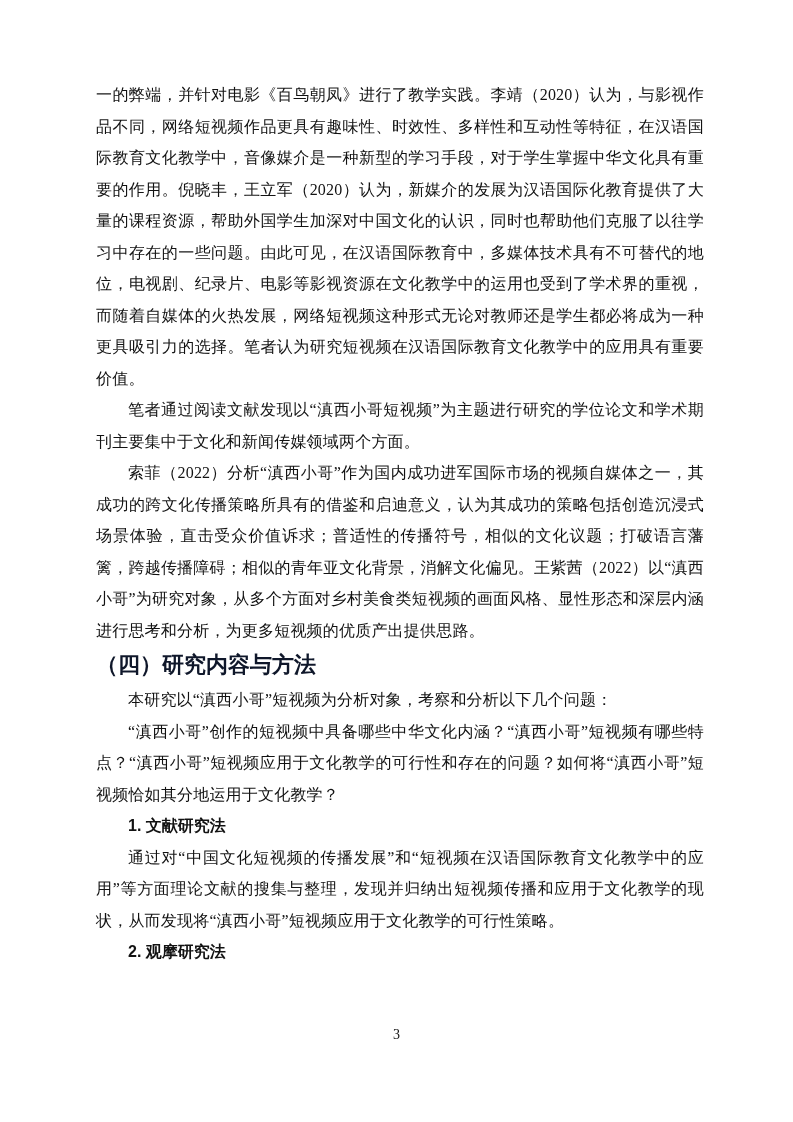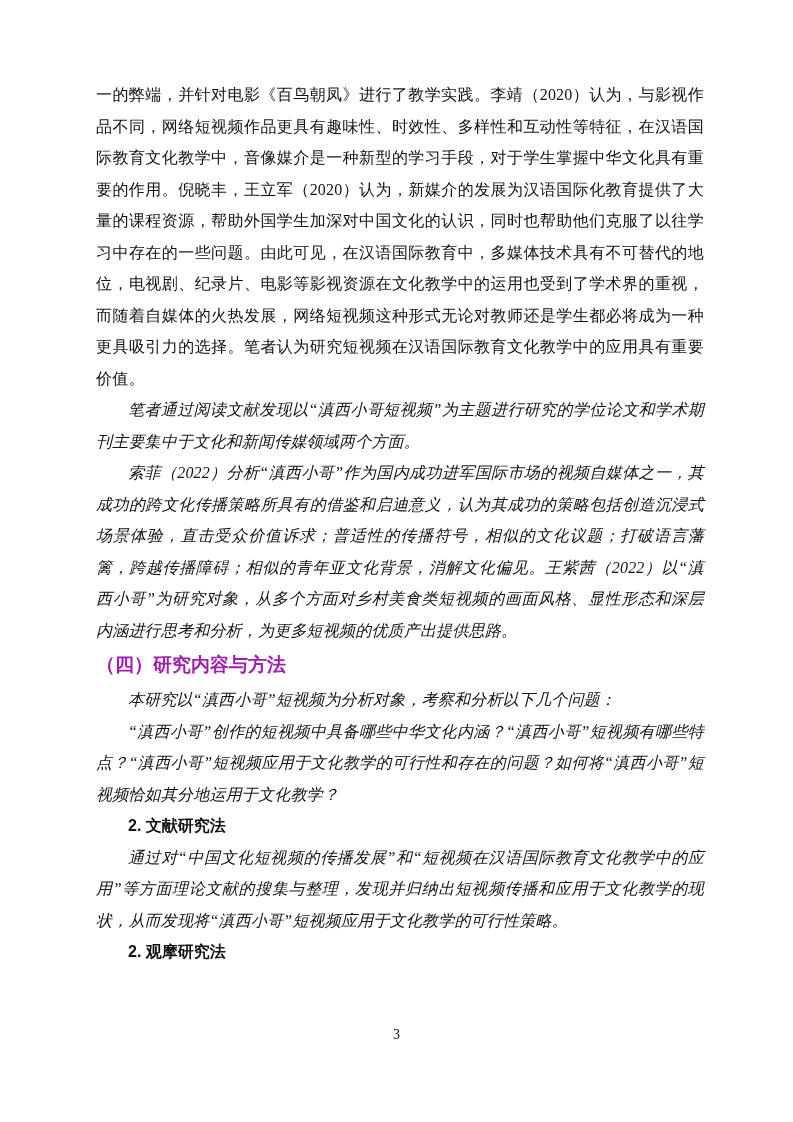--- a/index.html
+++ b/index.html
@@ -19,28 +19,28 @@
     left: 96px;
     top: 79px;
     width: 608px;
   }
   .para {
     font-size: 16px;
     line-height: 31.5px;
     text-align: justify;
     letter-spacing: 0.2px;
   }
-  .para.indent { text-indent: 2em; font-style: italic; }
+  .para.indent { text-indent: 2em; }
   .h1 {
     font-family: "Liberation Sans", "DejaVu Sans", sans-serif;
     font-weight: bold;
-    font-size: 19px;
+    font-size: 22px;
     line-height: 36px;
     margin: 1px 0 1px 0;
-    color: #a21caf;
+    color: #0f172a;
   }
   .h2 {
     font-family: "Liberation Sans", "DejaVu Sans", sans-serif;
     font-weight: bold;
     font-size: 16px;
     line-height: 31.5px;
     text-indent: 2em;
     color: #121212;
   }
   .footer {
@@ -58,18 +58,18 @@
 <body>
 
 <div class="page">
   <div class="content">
     <p class="para">一的弊端，并针对电影《百鸟朝凤》进行了教学实践。李靖（2020）认为，与影视作品不同，网络短视频作品更具有趣味性、时效性、多样性和互动性等特征，在汉语国际教育文化教学中，音像媒介是一种新型的学习手段，对于学生掌握中华文化具有重要的作用。倪晓丰，王立军（2020）认为，新媒介的发展为汉语国际化教育提供了大量的课程资源，帮助外国学生加深对中国文化的认识，同时也帮助他们克服了以往学习中存在的一些问题。由此可见，在汉语国际教育中，多媒体技术具有不可替代的地位，电视剧、纪录片、电影等影视资源在文化教学中的运用也受到了学术界的重视，而随着自媒体的火热发展，网络短视频这种形式无论对教师还是学生都必将成为一种更具吸引力的选择。笔者认为研究短视频在汉语国际教育文化教学中的应用具有重要价值。</p>
     <p class="para indent">笔者通过阅读文献发现以“滇西小哥短视频”为主题进行研究的学位论文和学术期刊主要集中于文化和新闻传媒领域两个方面。</p>
     <p class="para indent">索菲（2022）分析“滇西小哥”作为国内成功进军国际市场的视频自媒体之一，其成功的跨文化传播策略所具有的借鉴和启迪意义，认为其成功的策略包括创造沉浸式场景体验，直击受众价值诉求；普适性的传播符号，相似的文化议题；打破语言藩篱，跨越传播障碍；相似的青年亚文化背景，消解文化偏见。王紫茜（2022）以“滇西小哥”为研究对象，从多个方面对乡村美食类短视频的画面风格、显性形态和深层内涵进行思考和分析，为更多短视频的优质产出提供思路。</p>
     <h2 class="h1">（四）研究内容与方法</h2>
     <p class="para indent">本研究以“滇西小哥”短视频为分析对象，考察和分析以下几个问题：</p>
     <p class="para indent">“滇西小哥”创作的短视频中具备哪些中华文化内涵？“滇西小哥”短视频有哪些特点？“滇西小哥”短视频应用于文化教学的可行性和存在的问题？如何将“滇西小哥”短视频恰如其分地运用于文化教学？</p>
-    <h3 class="h2">2. 文献研究法</h3>
+    <h3 class="h2">1. 文献研究法</h3>
     <p class="para indent">通过对“中国文化短视频的传播发展”和“短视频在汉语国际教育文化教学中的应用”等方面理论文献的搜集与整理，发现并归纳出短视频传播和应用于文化教学的现状，从而发现将“滇西小哥”短视频应用于文化教学的可行性策略。</p>
     <h3 class="h2">2. 观摩研究法</h3>
   </div>
   <div class="footer">3</div>
 </div>
 
 </body></html>

